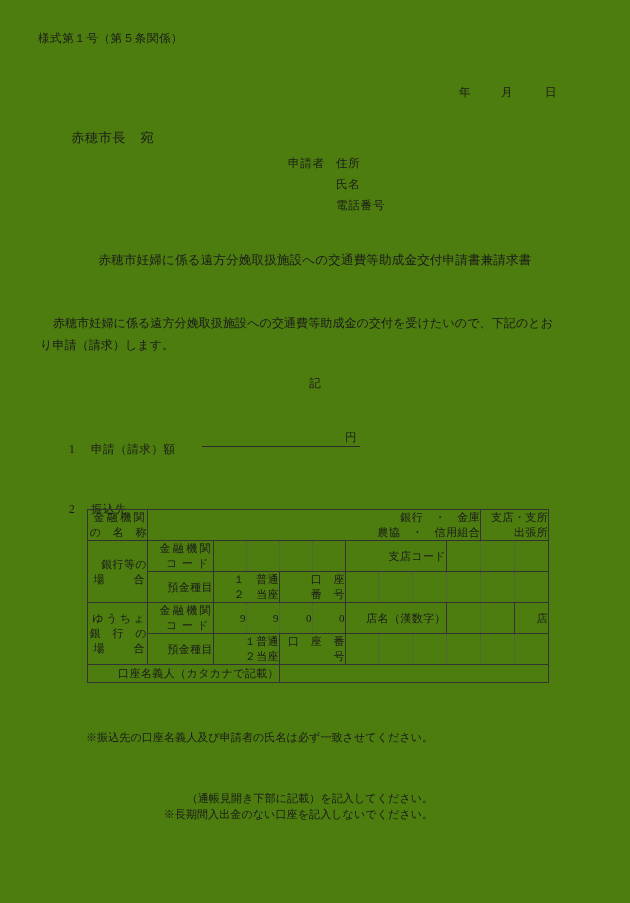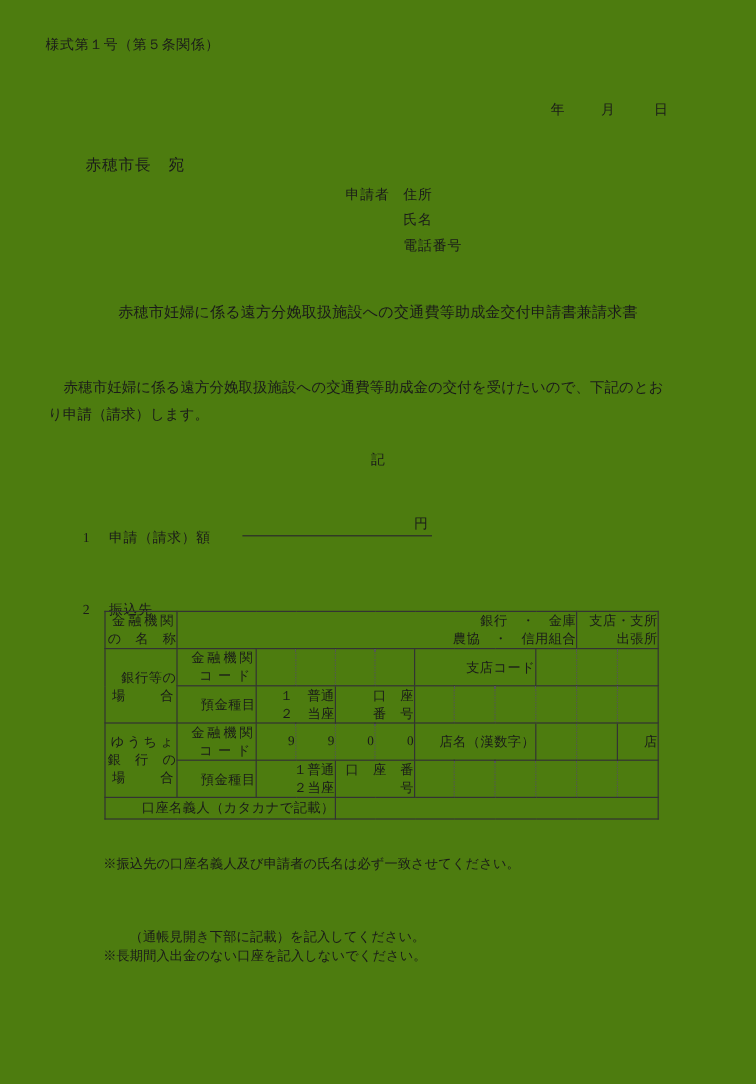--- a/index.html
+++ b/index.html
@@ -141,24 +141,25 @@
     text-indent: 2.4px;
   }
   .spread-wide {
     display: block;
     letter-spacing: 4.5px;
     text-indent: 4.5px;
   }
 
   
   .notes {
-    left: 86px; top: 712px;
+    left: 86px; top: 729px;
     font-size: 11px;
     line-height: 16.5px;
     letter-spacing: 0.1px;
+    text-align: right;
   }
   .notes div { white-space: pre; }
   .notes .indent { padding-left: 22px; margin-top: 44px; }
 </style>
 </head>
 <body>
 
 <div class="page">
 
   <div class="abs t form-no">様式第１号（第５条関係）</div>

